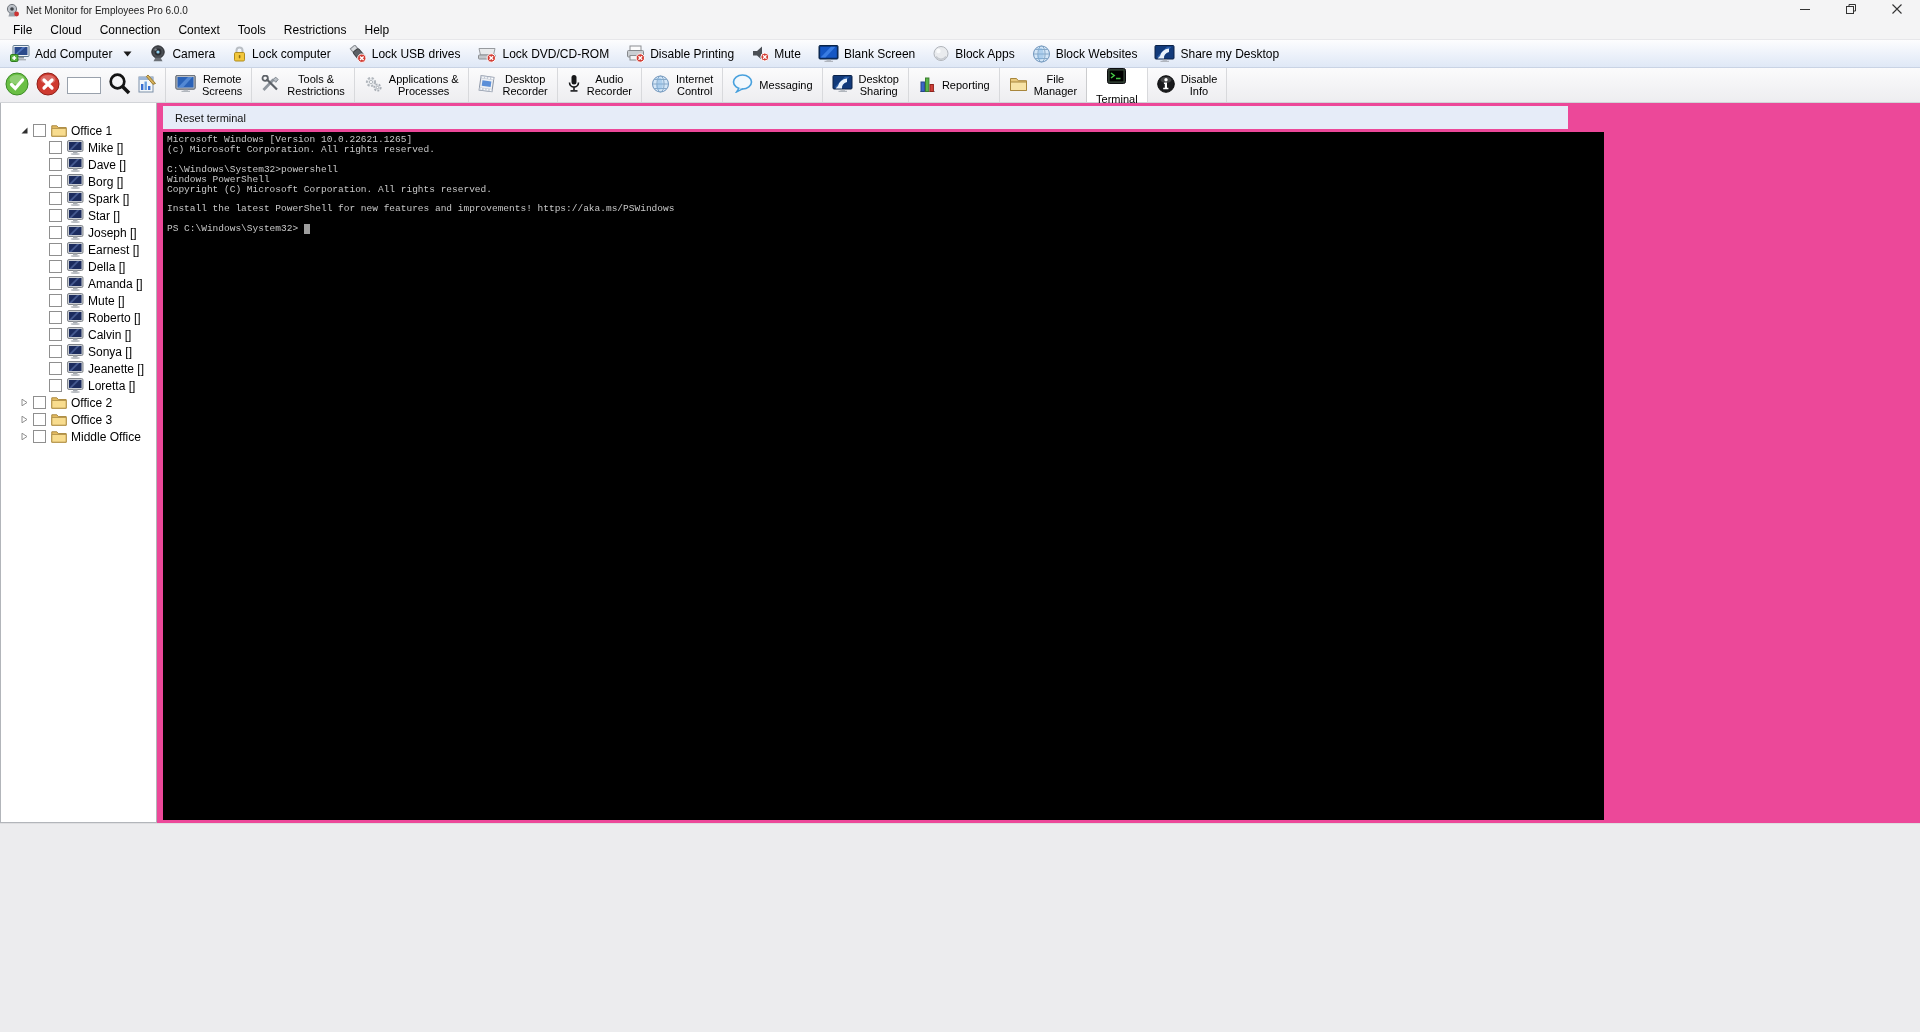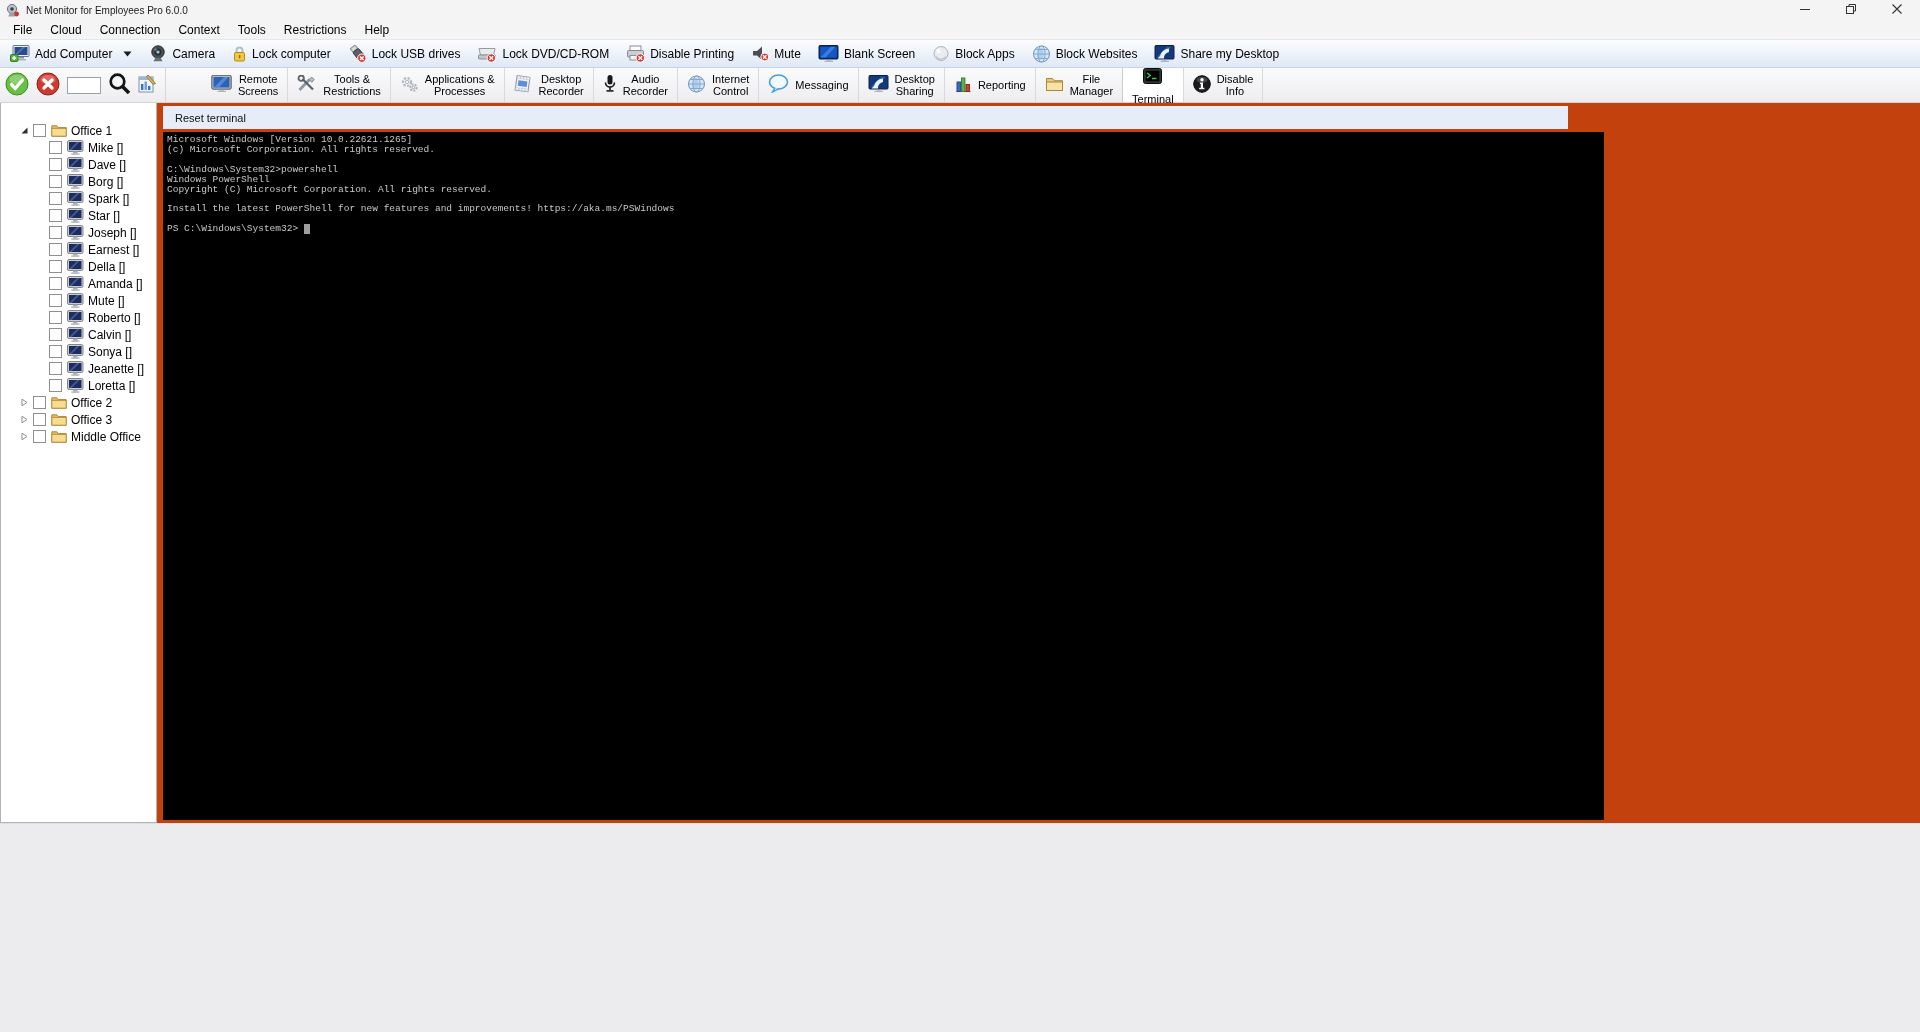--- a/index.html
+++ b/index.html
@@ -17,41 +17,41 @@
 
   .toolbar1 { height:29px; display:flex; padding-left:10px;
     background:linear-gradient(180deg,#fdfdfe 0%,#ecf1fa 55%,#dfe8f6 100%);
     border-top:1px solid #e7e7ea; border-bottom:1px solid #c9d3e4; }
   .tb1-btn { display:flex; align-items:center; margin-right:17px; white-space:nowrap; }
   .tb-icon { display:flex; margin-right:5px; }
   .caret { display:flex; margin-left:11px; }
 
   .tabbar { height:35px; display:flex; align-items:stretch;
     background:linear-gradient(180deg,#fbfbfc 0%,#ededf0 100%);
-    border-bottom:1px solid #d2d4d8;gap:36px; }
+    border-bottom:1px solid #d2d4d8; }
   .quick-controls { width:166px; flex:none; display:flex; align-items:center; gap:7px;
     padding-left:5px; border-right:1px solid #d6d7da; }
   .qc-btn { display:flex; }
   .qc-input { width:34px; height:17px; border:1px solid #99a1ac; background:#fff; font-size:11px; padding:0 2px; font-family:"Liberation Sans",sans-serif; }
   .tabs { display:flex; align-items:stretch; }
   .tab { display:flex; align-items:center; gap:6px; padding:0 9px; border-right:1px solid #d8d9dc; }
   .tab.selected { background:#fff; border-left:1px solid #cbccce; margin-left:-1px;flex-direction:column; }
   .tab-label { font-size:11px; line-height:12px; text-align:center; }
 
   .content { display:flex; height:720px; background:#fff; }
   .sidebar { width:157px; flex:none; background:#fff; border:1px solid #b2b5ba; border-top:none; padding-top:19px; overflow:hidden; }
   .tree-row { height:17px; display:flex; align-items:center; }
   .tree-row.group { padding-left:19px; }
   .tree-row.computer { padding-left:48px; }
   .expander { width:13px; display:flex; flex:none; }
   .checkbox { width:13px; height:13px; flex:none; background:#fff; border:1px solid #8f8f8f; margin-right:5px; }
   .node-icon { display:flex; flex:none; margin-right:4px; }
   .node-label { white-space:nowrap; font-size:12px; }
 
-  .main { flex:1; padding:3px 0 0 6px; background:#c2410c; }
+  .main { flex:1; padding:3px 0 0 6px; background:#ec4899; }
   .reset-bar { width:1405px; height:23px; background:#e6ecf8; display:flex; align-items:center; padding-left:12px; margin-bottom:3px; }
   .reset-label { font-size:11px; color:#111; }
   .terminal { width:1441px; height:688px; background:#000; color:#c8c8c8;
     font-family:"Liberation Mono", monospace; font-size:9.5px; line-height:9.9px;
     padding:3px 0 0 4px; white-space:pre; }
   .cursor { display:inline-block; width:6px; height:10px; background:#9e9e9e; vertical-align:text-bottom; }
 
   .bottom-strip { height:209px; background:#ececee; border-top:1px solid #dedee0; }
 </style>
 </head>

